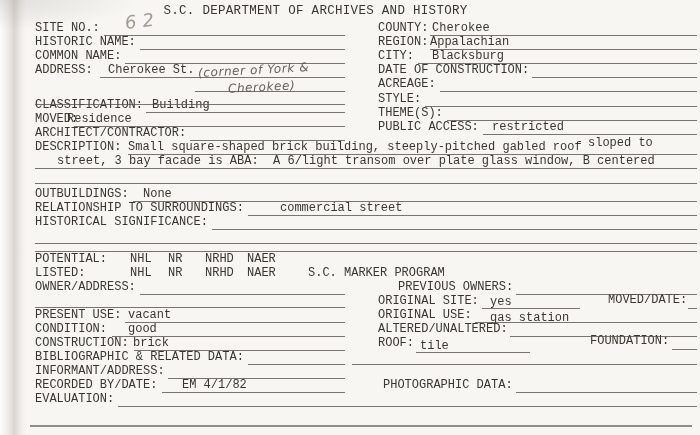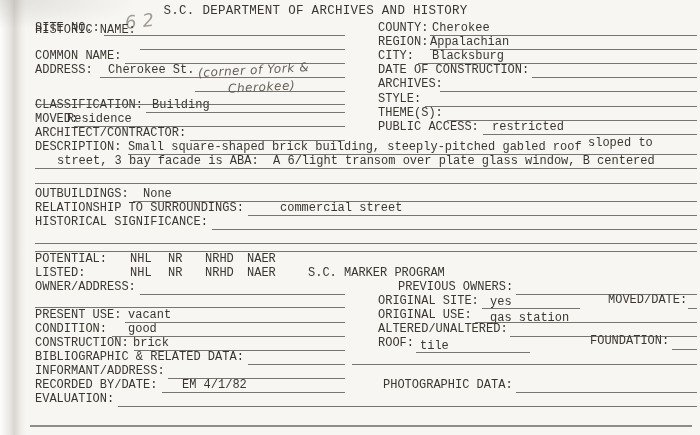--- a/index.html
+++ b/index.html
@@ -35,21 +35,21 @@
 </style>
 </head>
 <body>
 
 <div class="scan">
 
   <div class="t hdr" style="left:0;top:4px;width:631px;text-align:center">S.C. DEPARTMENT OF ARCHIVES AND HISTORY</div>
 
   <span class="t" style="left:35px;top:22px">SITE NO.:</span>
   <span class="t hand62" style="left:125px;top:11px">62</span>
-  <span class="t" style="left:35px;top:24px">HISTORIC NAME:</span>
+  <span class="t" style="left:35px;top:36px">HISTORIC NAME:</span>
   <span class="t" style="left:35px;top:50px">COMMON NAME:</span>
   <span class="t" style="left:35px;top:64px">ADDRESS:</span>
   <span class="t" style="left:108px;top:64px">Cherokee St.</span>
   <span class="t handnote" style="left:198px;top:64px">(corner of York &amp;</span>
   <span class="t handnote" style="left:228px;top:81px">Cherokee)</span>
 
   <span class="t" style="left:35px;top:99px">CLASSIFICATION:</span>
   <span class="t" style="left:152px;top:99px">Building</span>
   <span class="t" style="left:35px;top:113px">MOVED:</span>
   <span class="t" style="left:67px;top:113px">Residence</span>
@@ -66,21 +66,21 @@
   <span class="t" style="left:280px;top:202px">commercial street</span>
   <span class="t" style="left:35px;top:216px">HISTORICAL SIGNIFICANCE:</span>
 
   <span class="t" style="left:378px;top:22px">COUNTY:</span>
   <span class="t" style="left:432px;top:22px">Cherokee</span>
   <span class="t" style="left:378px;top:36px">REGION:</span>
   <span class="t" style="left:430px;top:36px">Appalachian</span>
   <span class="t" style="left:378px;top:50px">CITY:</span>
   <span class="t" style="left:432px;top:50px">Blacksburg</span>
   <span class="t" style="left:378px;top:64px">DATE OF CONSTRUCTION:</span>
-  <span class="t" style="left:378px;top:78px">ARCHIVES:</span>
+  <span class="t" style="left:378px;top:78px">ACREAGE:</span>
   <span class="t" style="left:378px;top:93px">STYLE:</span>
   <span class="t" style="left:378px;top:107px">THEME(S):</span>
   <span class="t" style="left:378px;top:121px">PUBLIC ACCESS:</span>
   <span class="t" style="left:492px;top:121px">restricted</span>
 
   <span class="t" style="left:35px;top:253px">POTENTIAL:</span>
   <span class="t" style="left:130px;top:253px">NHL</span>
   <span class="t" style="left:168px;top:253px">NR</span>
   <span class="t" style="left:205px;top:253px">NRHD</span>
   <span class="t" style="left:247px;top:253px">NAER</span>

